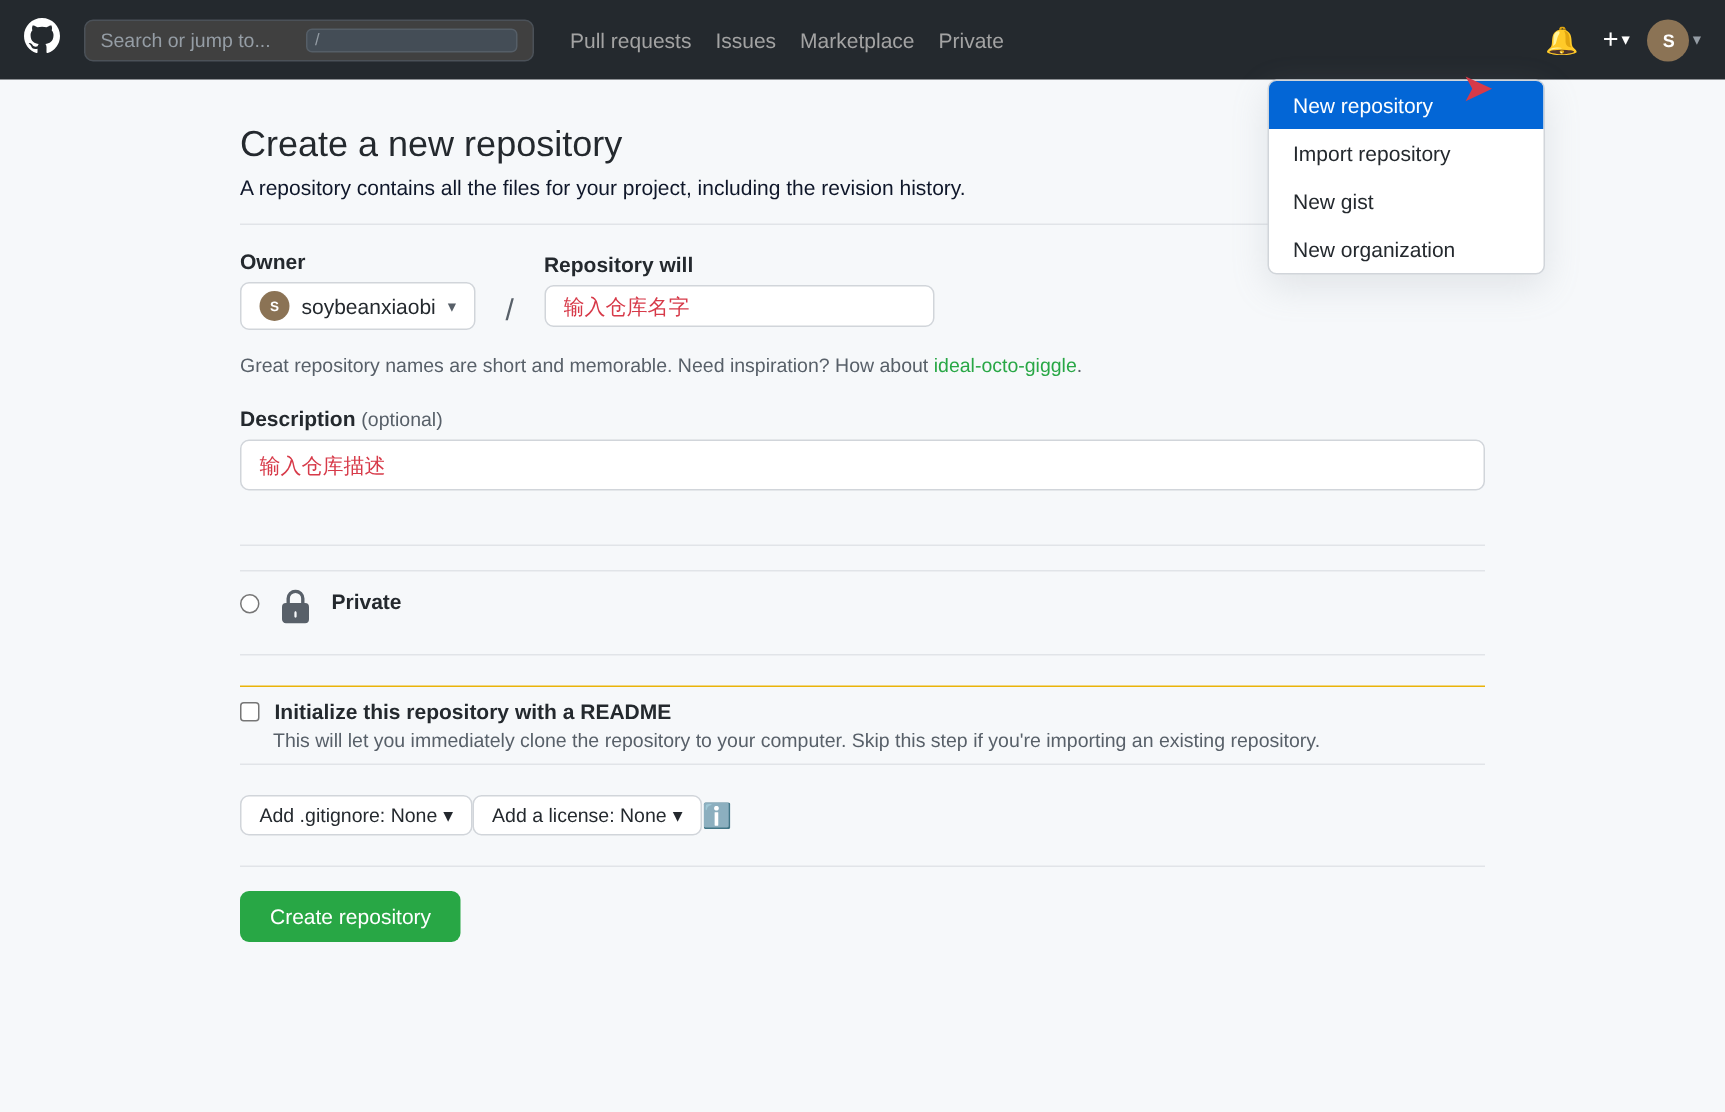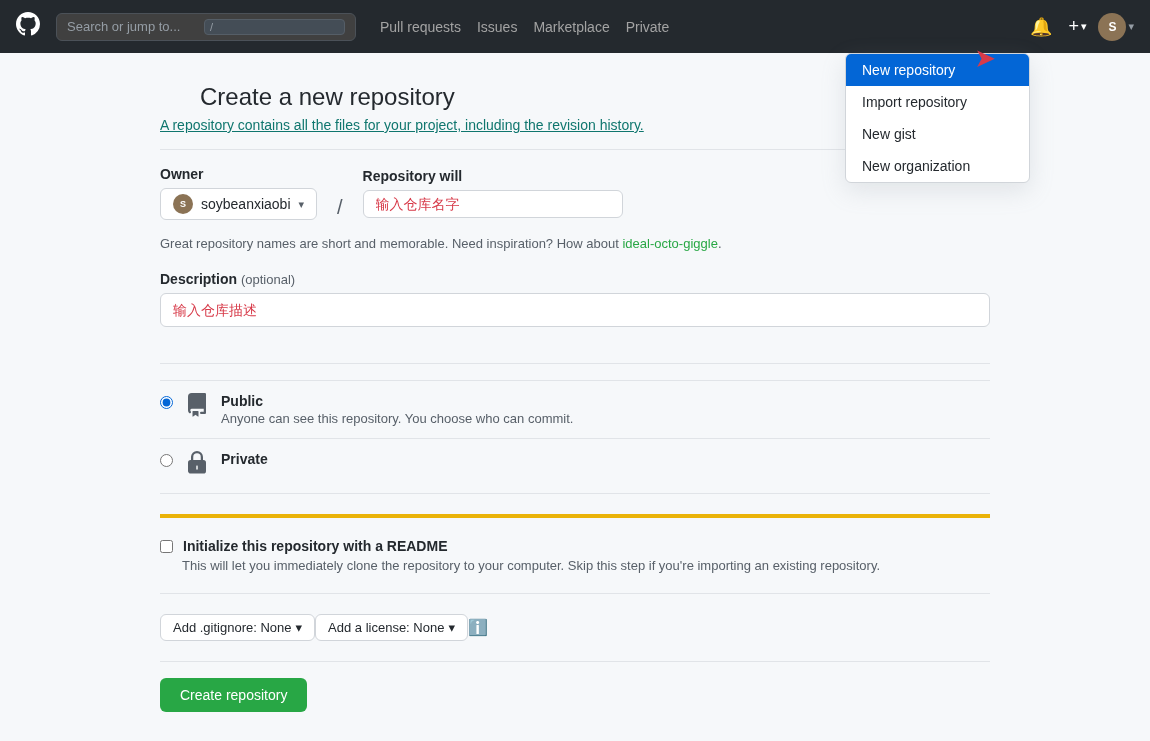--- a/index.html
+++ b/index.html
@@ -137,27 +137,25 @@
     .main-content {
       max-width: 870px;
       margin: 30px auto;
       padding: 0 20px;
     }
     .page-title {
       font-size: 24px;
       font-weight: 300;
       color: #24292e;
       margin-bottom: 6px;
-      margin-left: 40px;
     }
     .page-subtitle {
-      color: #0f766e;
+      color: #0f172a;
       font-size: 14px;
       margin-bottom: 16px;
-      text-decoration: underline;
     }
     .divider {
       border: none;
       border-top: 1px solid #e1e4e8;
       margin: 16px 0;
     }
 
     
     .form-row {
       display: flex;
@@ -267,22 +265,22 @@
       color: #24292e;
     }
     .radio-desc {
       font-size: 13px;
       color: #586069;
       margin-top: 2px;
     }
 
     
     .checkbox-section {
-      padding: 20px 0;
-      border-top: 4px solid #eab308;
+      padding: 8px 0;
+      border-top: 1px solid #eab308;
       border-bottom: 1px solid #e1e4e8;
       margin-bottom: 20px;
     }
     .checkbox-row {
       display: flex;
       align-items: flex-start;
       gap: 10px;
     }
     .checkbox-input { margin-top: 2px; }
     .checkbox-label {
@@ -415,32 +413,20 @@
       <span>Description</span>
       <span class="optional" style="font-weight:400; color:#586069; font-size:13px;text-align:center;"> <span>(optional)</span></span>
     </label>
     <input type="text" class="desc-input" placeholder="输入仓库描述" style="">
   </div>
 
   <hr class="divider">
 
   
   <div class="radio-section">
-    <div class="radio-option">
-      <input type="radio" name="visibility" class="radio-input" checked="" style="">
-      <span class="radio-icon">
-        <svg width="24" height="24" viewBox="0 0 16 16" fill="#586069">
-          <path d="M2 2.5A2.5 2.5 0 014.5 0h8.75a.75.75 0 01.75.75v12.5a.75.75 0 01-.75.75h-2.5a.75.75 0 110-1.5h1.75v-2h-8a1 1 0 00-.714 1.7.75.75 0 01-1.072 1.05A2.495 2.495 0 012 11.5v-9zm10.5-1V9h-8c-.356 0-.694.074-1 .208V2.5a1 1 0 011-1h8zM5 12.25v3.25a.25.25 0 00.4.2l1.45-1.087a.25.25 0 01.3 0L8.6 15.7a.25.25 0 00.4-.2v-3.25a.25.25 0 00-.25-.25h-3.5a.25.25 0 00-.25.25z"></path>
-        </svg>
-      </span>
-      <div class="radio-content">
-        <div class="radio-label">Public</div>
-        <div class="radio-desc">Anyone can see this repository. You choose who can commit.</div>
-      </div>
-    </div>
 
     <div class="radio-option">
       <input type="radio" name="visibility" class="radio-input" style="">
       <span class="radio-icon">
         <svg width="24" height="24" viewBox="0 0 16 16" fill="#586069">
           <path d="M4 4v2h-.25A1.75 1.75 0 002 7.75v5.5c0 .966.784 1.75 1.75 1.75h8.5A1.75 1.75 0 0014 13.25v-5.5A1.75 1.75 0 0012.25 6H12V4a4 4 0 10-8 0zm6.5 2H5.5V4a2.5 2.5 0 015 0v2zM8 9.5a1 1 0 01.5.866V12a.5.5 0 01-1 0v-1.634A1 1 0 018 9.5z"></path>
         </svg>
       </span>
       <div class="radio-content">
         <div class="radio-label">Private</div>

